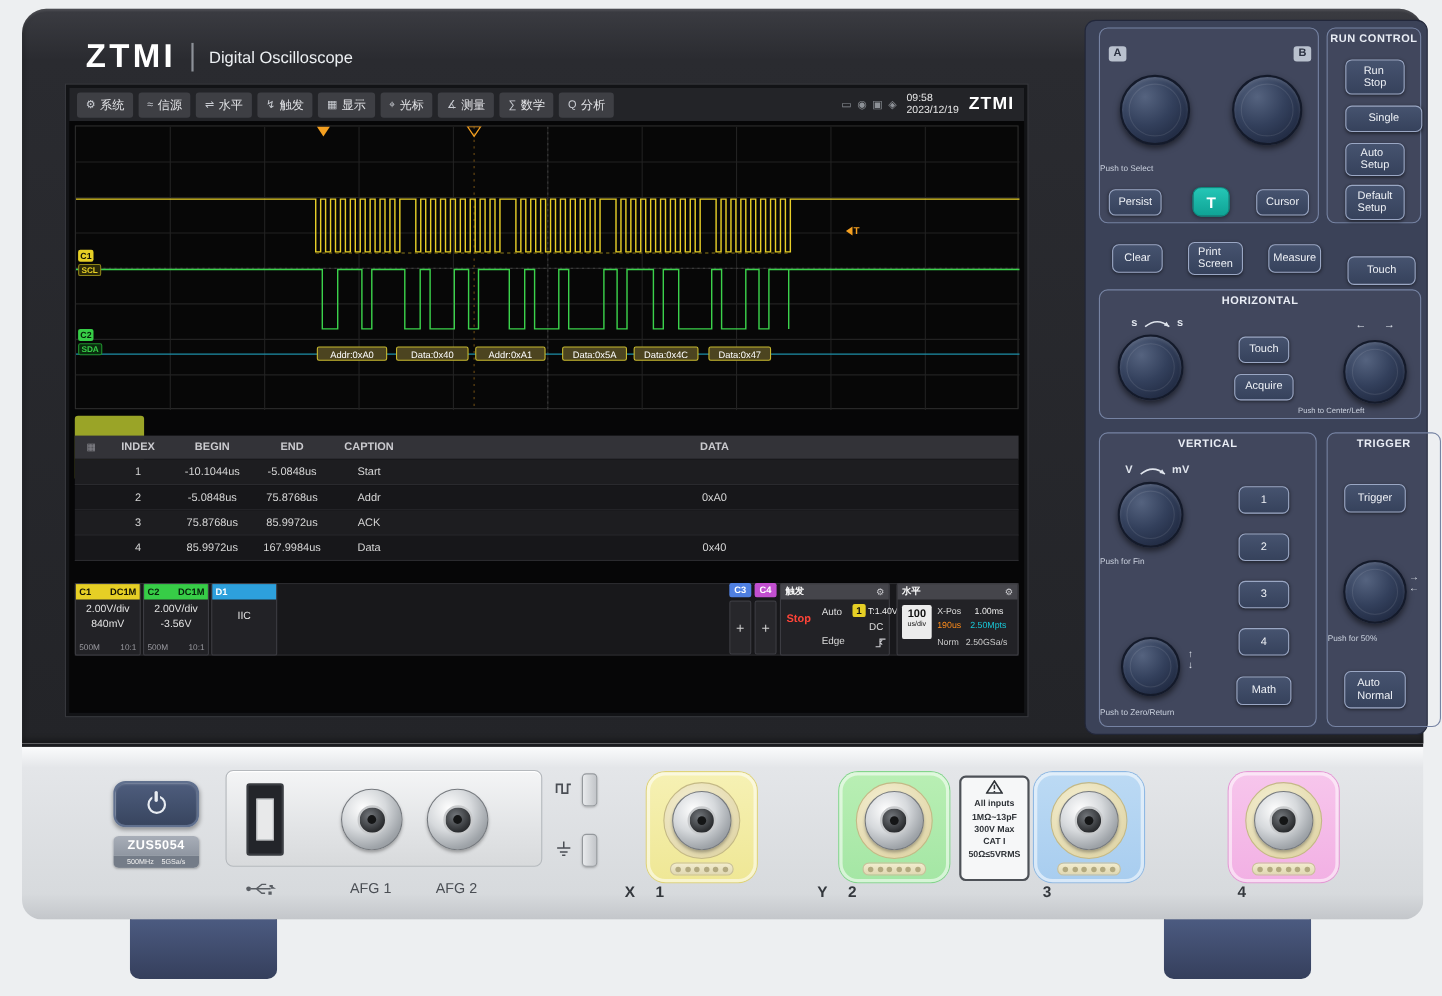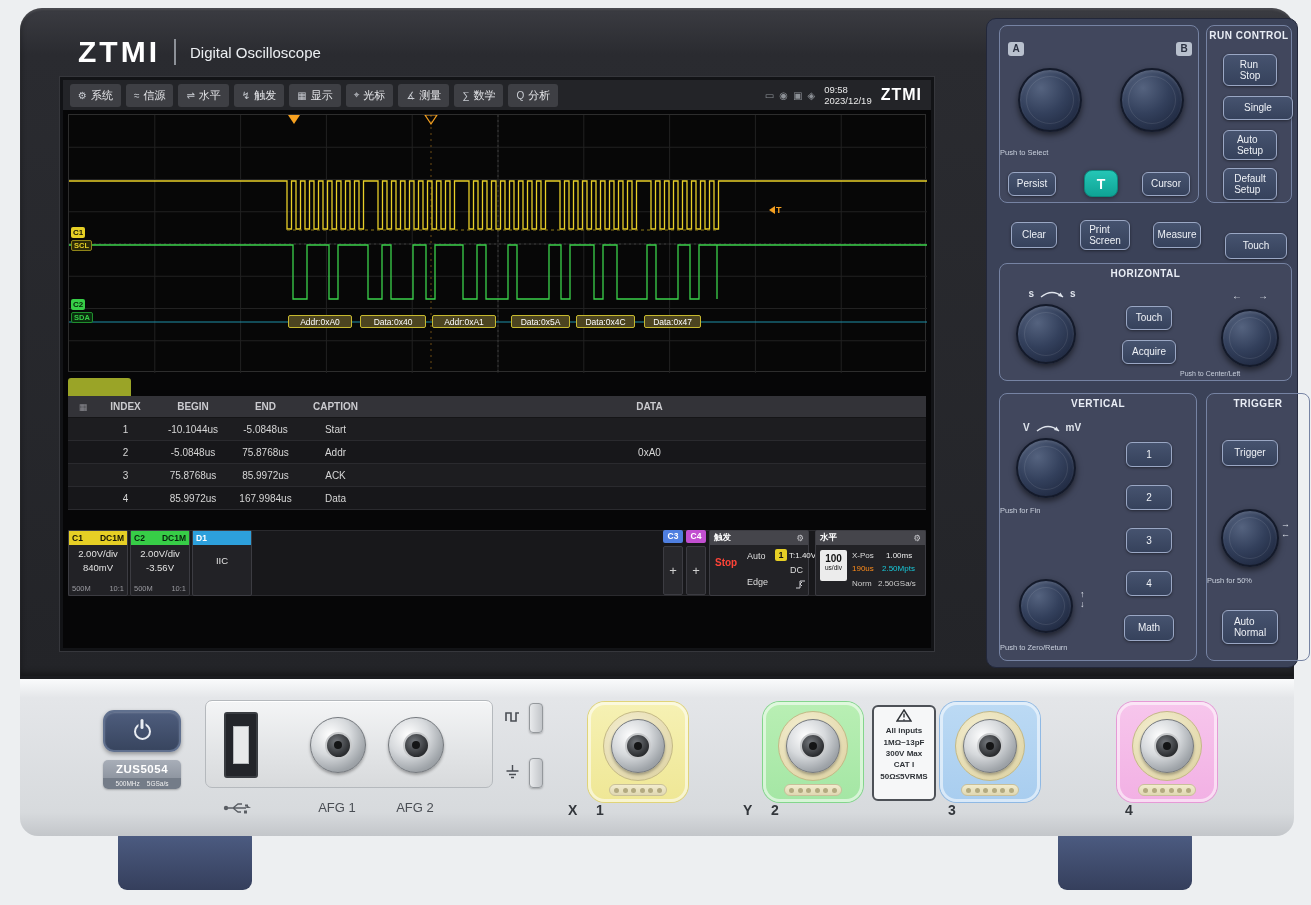--- a/index.html
+++ b/index.html
@@ -227,20 +227,21 @@
       <span>85.9972us</span>
       <span>ACK</span>
       <span></span>
     </div>
     <div class="trow">
       <span></span>
       <span>4</span>
       <span>85.9972us</span>
       <span>167.9984us</span>
       <span>Data</span>
+      <span>0x40</span>
     </div>
   </div>
 
   <div class="statusbg"></div>
 
   <div class="sbox" style="left:5px;width:60px">
     <div class="sbox-hd" style="background:#e6cf25;color:#141405">
       <span>C1</span>
       <span>DC1M</span>
     </div>

